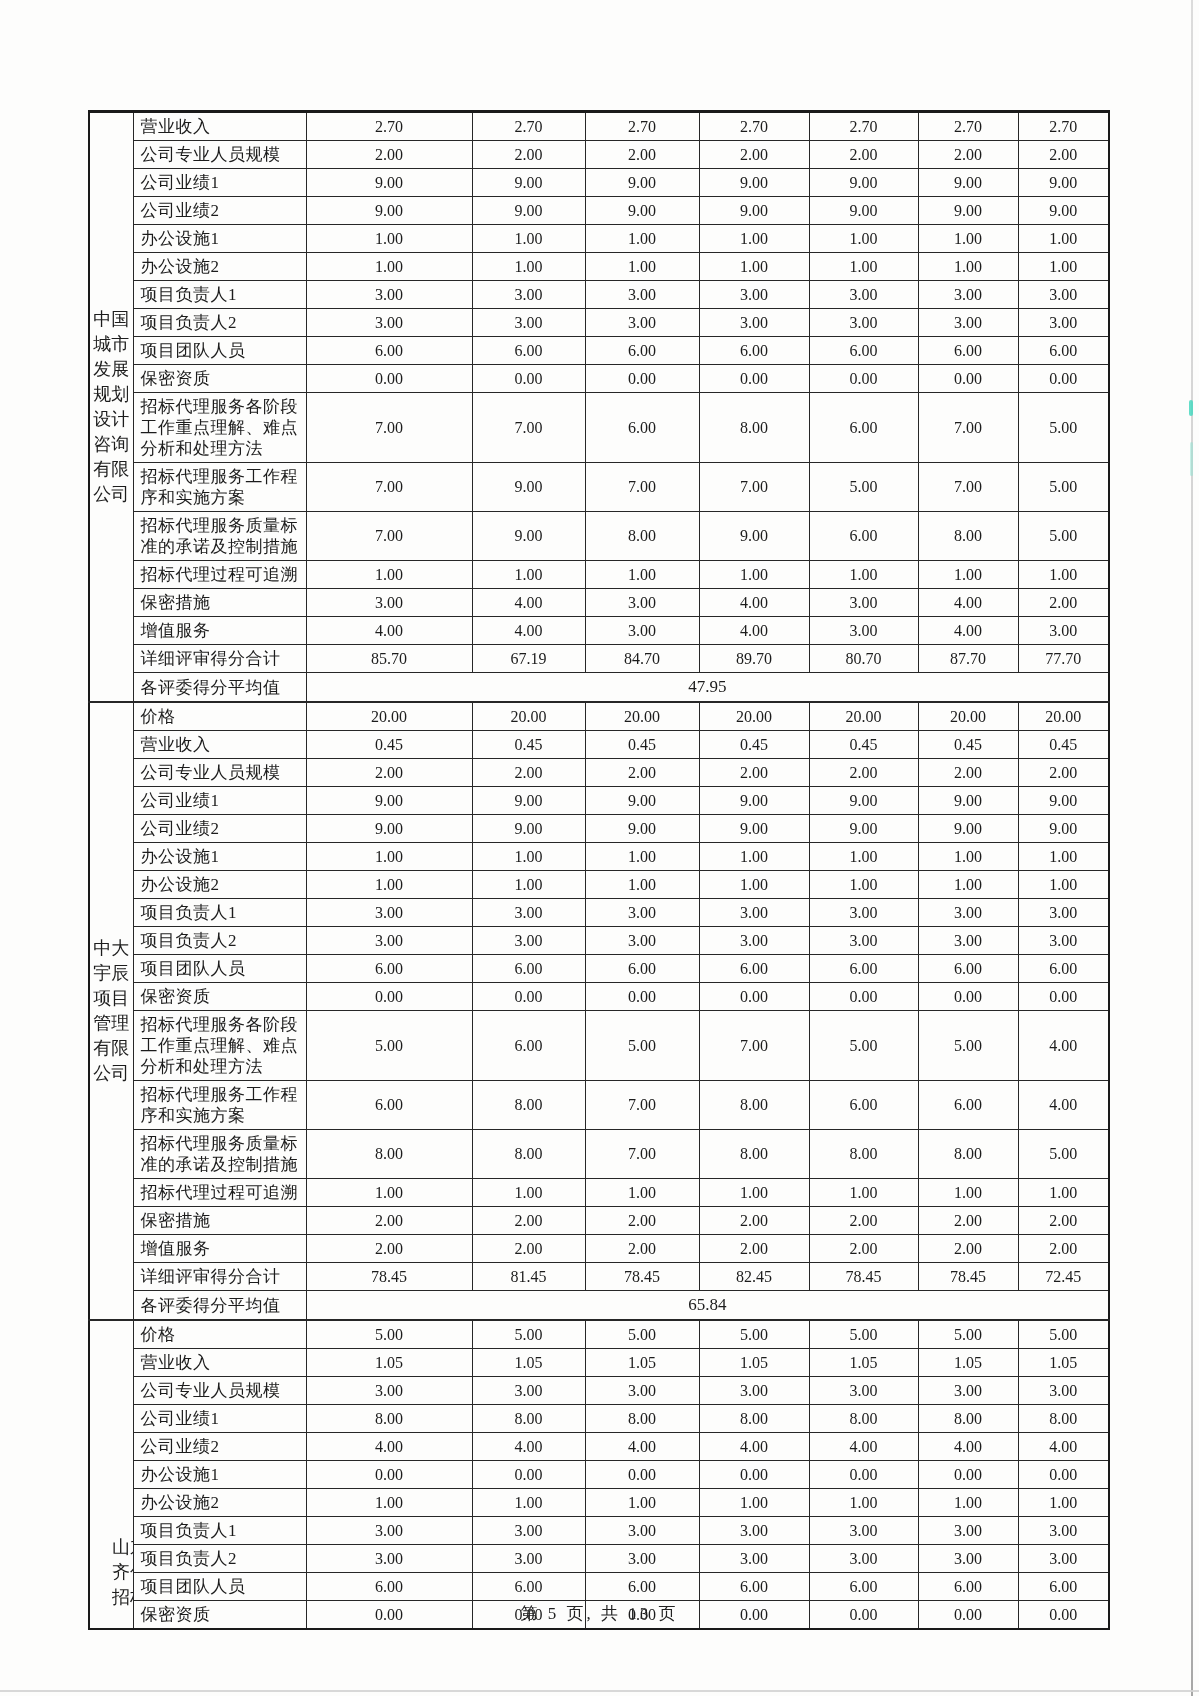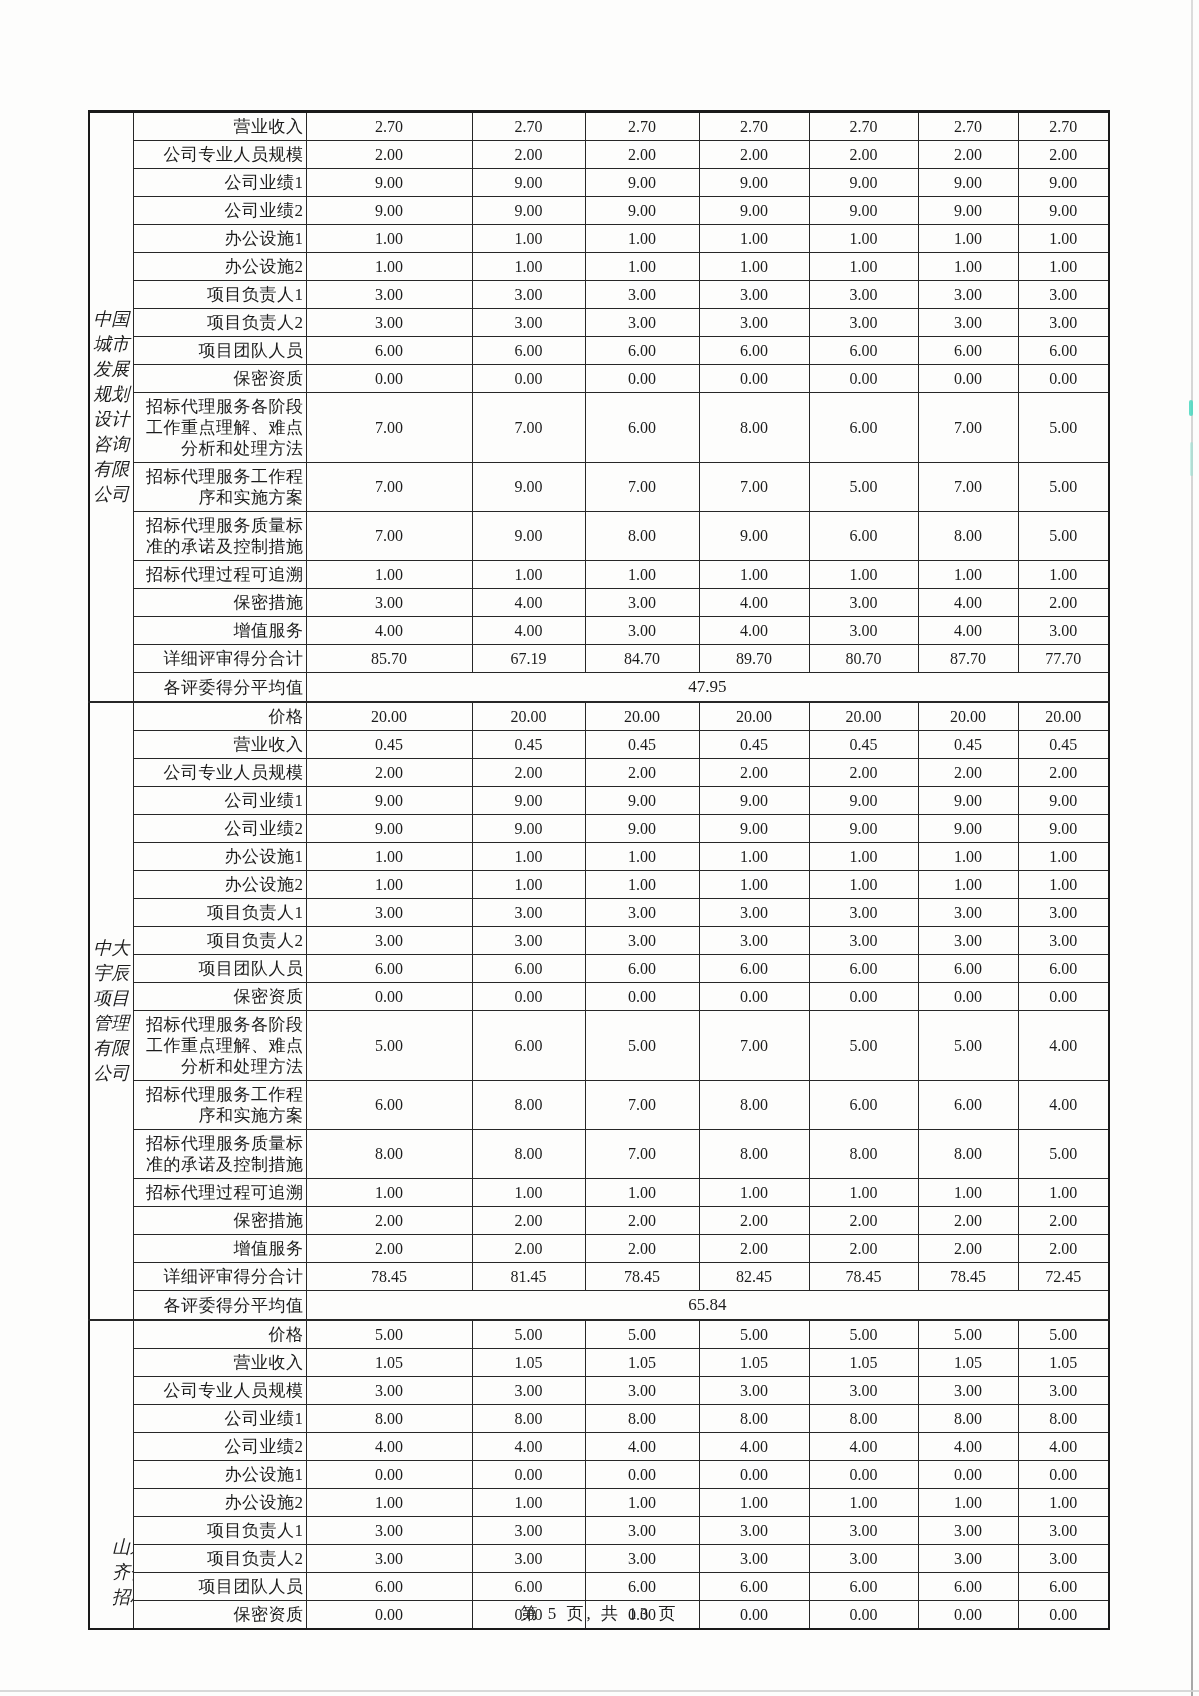--- a/index.html
+++ b/index.html
@@ -25,38 +25,37 @@
   }
   .score-table td {
     border:1.5px solid #272727;
     overflow:hidden;
   }
   .score-table tr.section-start td { border-top-width:2.5px; }
   .label-cell {
     font-size:17px;
     line-height:21px;
     padding:3px 2px 3px 7px;
-    text-align:right;
+    text-align:left;
     letter-spacing:0.5px;
   }
   .val-cell {
     text-align:center;
     font-size:16px;
     height:24px;
     padding:1px 2px;
   }
   .avg-cell {
     text-align:center;
     font-size:17px;
     height:26px;
   }
   .company-cell {
     vertical-align:middle;
     padding:0;
-    font-style:italic;
   }
   .company-cell.v-bottom { vertical-align:bottom; }
   .company-text {
     width:40px;
     margin:0 auto;
     word-break:break-all;
     text-align:center;
     font-size:18px;
     line-height:25px;
   }

